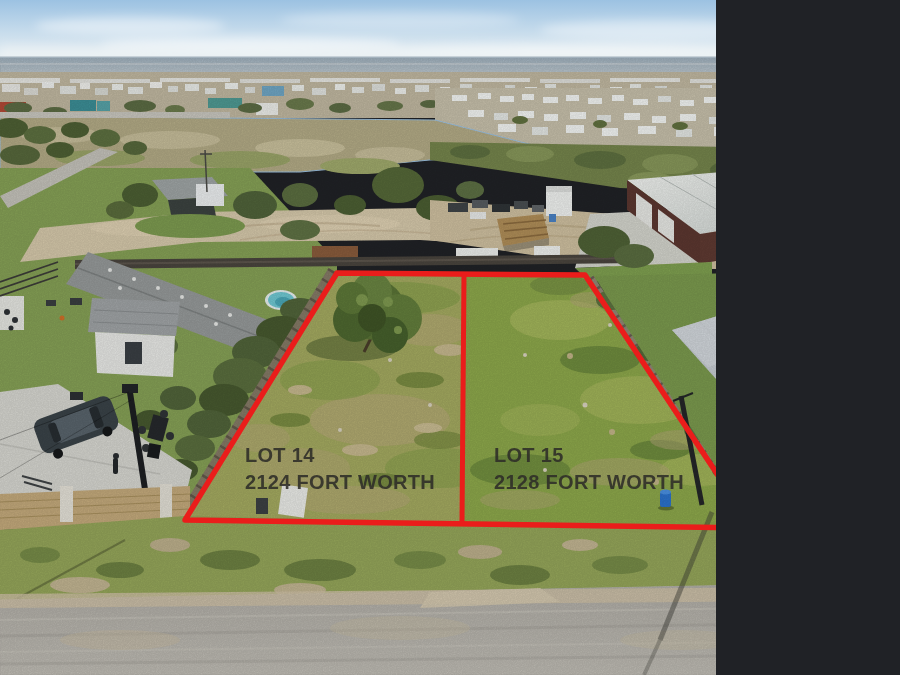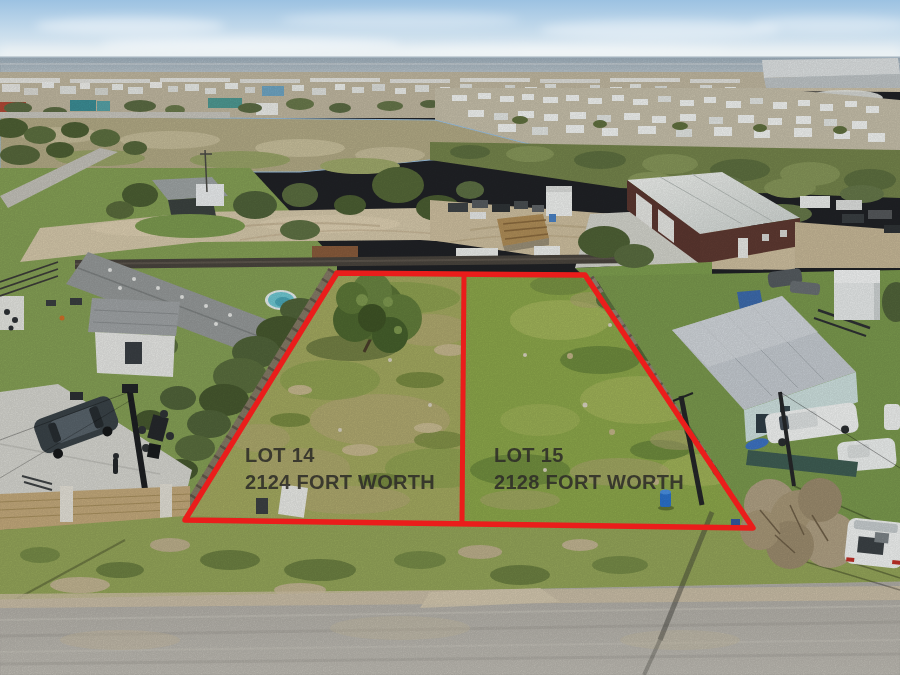--- a/index.html
+++ b/index.html
@@ -1,16 +1,16 @@
 <!DOCTYPE html>
 <html><head>
 <meta charset="utf-8">
 <style>
   html,body{margin:0;padding:0;background:#202226;}
-  .stage{position:relative;width:900px;height:675px;overflow:hidden;
+  .stage{position:relative;width:716px;height:675px;overflow:hidden;
          font-family:"Liberation Sans",sans-serif;}
   svg{display:block;}
   text{font-family:"Liberation Sans",sans-serif;}
 </style>
 </head>
 <body>
 
 <div class="stage">
 <svg width="900" height="675" viewBox="0 0 900 675">
   <defs>

